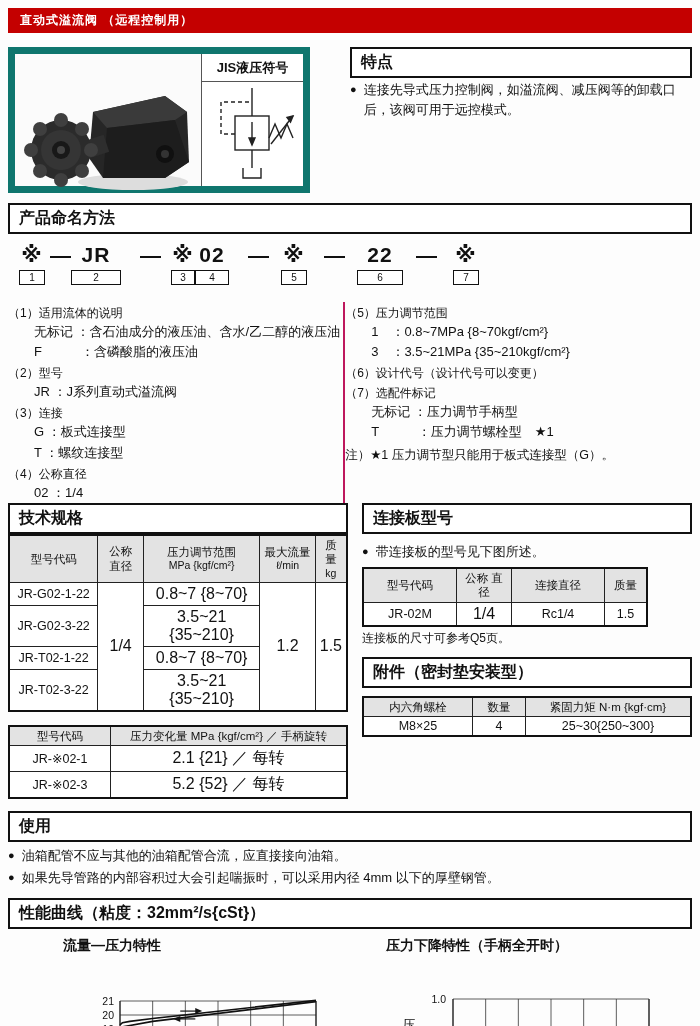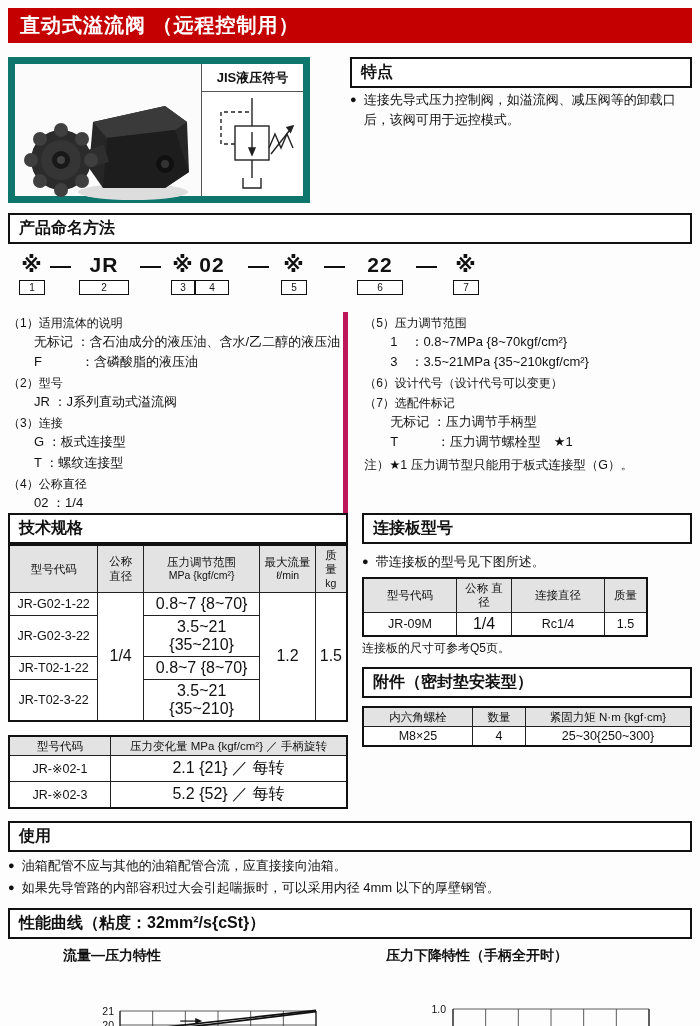--- a/index.html
+++ b/index.html
@@ -1,37 +1,37 @@
 <!DOCTYPE html>
 <html><head>
 <meta charset="utf-8">
 <style>
   html,body{margin:0;padding:0}
   body{width:700px;height:1026px;background:#fdfdfd;font-family:"Liberation Sans","DejaVu Sans",sans-serif;color:#111;overflow:hidden;position:relative}
   .wrap{padding:8px 8px 0 8px}
-  .titlebar{background:#c40000;color:#fff;font-weight:bold;font-size:20px;padding:4px 12px;letter-spacing:1px}
+  .titlebar{background:#c40000;color:#fff;font-weight:bold;font-size:12px;padding:4px 12px;letter-spacing:1px}
   .top-row{display:flex;margin-top:14px}
   .photo-box{width:302px;height:146px;border:7px solid #0f766e;display:flex;background:#fff;box-sizing:border-box}
   .photo-area{width:186px;border-right:1px solid #555;position:relative;background:#fbfbfb}
   .jis-col{flex:1;display:flex;flex-direction:column}
   .jis-head{border-bottom:1px solid #555;text-align:center;font-weight:bold;font-size:13px;padding:5px 0 4px}
   .jis-body{flex:1;display:flex;align-items:center;justify-content:center}
   .features{margin-left:40px;flex:1}
   .sec-title{border:2px solid #111;font-weight:bold;font-size:16px;padding:3px 9px;background:#fff}
   .bullet-line{font-size:13px;line-height:1.55;display:flex;margin-top:2px}
   .bullet-line .dot{margin-right:7px;font-size:11px;line-height:1.8}
   .naming{margin-top:10px}
   .code-row{position:relative;height:52px;margin-top:8px}
   .cu{position:absolute;top:0;display:flex;flex-direction:column;align-items:center}
   .code-sym{font-size:21px;font-weight:bold;line-height:1.2;letter-spacing:1px}
   .code-box{border:1.5px solid #111;font-size:10px;line-height:13px;text-align:center;width:100%;margin-top:3px;background:#fff}
   .cdash{position:absolute;top:0;font-size:21px;font-weight:bold;line-height:1.2}
   .detail-cols{display:flex;margin-top:8px}
   .dcol{width:49%;box-sizing:border-box}
-  .dcol.right{border-left:5px solid #be185d;padding-left:16px;width:51%}
+  .dcol.right{border-left:2px solid #be185d;width:51%}
   .dhead{font-weight:normal;font-size:12px;margin-top:3px}
   .dline{font-size:13px;padding-left:26px;line-height:1.55}
   .dnote{font-size:12.5px;margin-top:3px;line-height:1.5}
   .mid-row{display:flex;margin-top:0}
   .mid-left{width:345px}
   .mid-right{flex:1;margin-left:14px}
   table{border-collapse:collapse;border:2px solid #111;background:#fff}
   th,td{border:1px solid #222;font-size:16px;text-align:center;padding:2px 4px}
   th{background:#e3e3e3;font-weight:normal;font-size:11.5px;line-height:1.25}
   .sub{font-size:10.5px}
@@ -111,21 +111,21 @@
 
   <div class="naming">
     <div class="sec-title">产品命名方法</div>
 
     <div class="code-row">
       <div class="cu" style="left:12px;width:24px">
         <div class="code-sym">※</div>
         <div class="code-box">1</div>
       </div>
       <div class="cdash" style="left:42px">—</div>
-      <div class="cu" style="left:72px;width:48px">
+      <div class="cu" style="left:64px;width:48px">
         <div class="code-sym">JR</div>
         <div class="code-box">2</div>
       </div>
       <div class="cdash" style="left:132px">—</div>
       <div class="cu" style="left:164px;width:22px">
         <div class="code-sym">※</div>
         <div class="code-box">3</div>
       </div>
       <div class="cu" style="left:188px;width:32px">
         <div class="code-sym">02</div>
@@ -242,21 +242,21 @@
       </div>
       <table style="width:286px;margin-top:5px">
         <tbody>
             <tr>
           <th style="width:84px">型号代码</th>
           <th style="width:46px">公称 直径</th>
           <th style="width:84px">连接直径</th>
           <th>质量</th>
         </tr>
         <tr>
-          <td class="model">JR-09M</td>
+          <td class="model">JR-02M</td>
           <td>1/4</td>
           <td class="model">Rc1/4</td>
           <td class="model">1.5</td>
         </tr>
       </tbody>
         </table>
       <div class="t-note">连接板的尺寸可参考Q5页。</div>
       <div class="sec-title" style="margin-top:10px">附件（密封垫安装型）</div>
       <table style="width:330px;margin-top:8px">
         <tbody>

